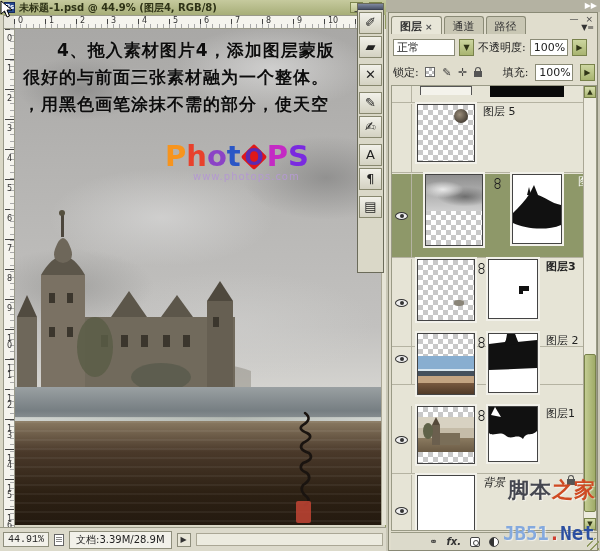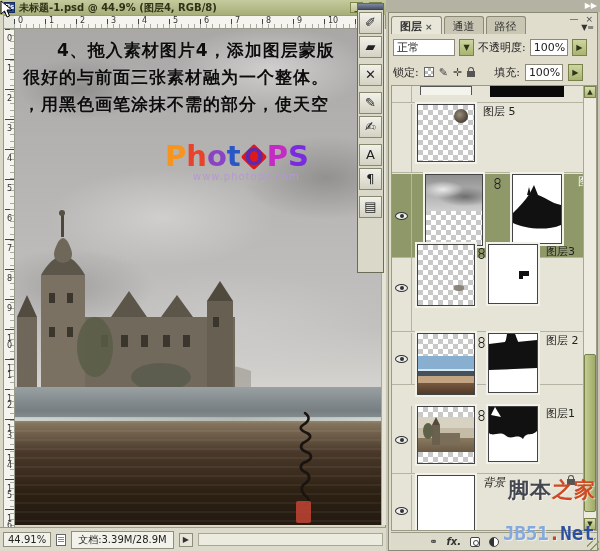--- a/index.html
+++ b/index.html
@@ -64,21 +64,21 @@
       repeating-linear-gradient(to bottom, rgba(255,255,255,.05) 0 2px, transparent 2px 9px),
       linear-gradient(#8a7a62,#4a392a 30%,#2c2013 70%,#241a10); }
   .waterline { position:absolute; left:0; top:388px; width:100%; height:6px; background:linear-gradient(90deg,#cfd3cf,#aeb4ae 60%,#cfd3cf); opacity:.9; }
   .signature { position:absolute; left:278px; top:382px; }
   .seal { position:absolute; left:281px; top:472px; width:15px; height:22px; background:#c24434; border-radius:2px; opacity:.85; }
 
   
   .doc-vscroll { position:absolute; left:381px; top:29px; width:5px; height:496px; background:#e6e4d6; border-left:1px solid #aaa795; }
   .statusbar { position:absolute; left:0; top:527px; width:386px; height:24px; background:#dcdacb; border-top:1px solid #9a9a88;
     display:flex; align-items:center; gap:5px; padding:0 3px; font-size:10px; color:#222; }
-  .statusbar .zoom-box { background:#f2f1ea; border:1px solid #8e8e7c; padding:1px 4px; }
+  .statusbar .zoom-box { background:#f2f1ea; border:1px solid #8e8e7c; padding:1px 4px;font-family:Liberation Mono, monospace; }
   .statusbar .page-icon { width:10px; height:12px; background:#fff; border:1px solid #666; position:relative; }
   .statusbar .page-icon::after{ content:''; position:absolute; left:1px; top:2px; width:6px; height:1px; background:#888; box-shadow:0 2px 0 #888,0 4px 0 #888; }
   .statusbar .doc-box { background:#f2f1ea; border:1px solid #8e8e7c; padding:1px 6px; }
   .statusbar .flyout { font-size:8px; color:#333; border:1px solid #8e8e7c; background:#e8e6d8; padding:0 3px; line-height:12px; }
   .statusbar .hscroll { flex:1; height:13px; background:#ecebdf; border:1px solid #aaa795; }
 
   
   .toolbox { position:absolute; left:357px; top:3px; width:27px; height:270px; background:#dad8c8; border:1px solid #6b6b5a; z-index:40; }
   .toolbox .grip { height:6px; background:linear-gradient(#7e88a0,#4c5468); border-bottom:1px solid #3c4254; }
   .tool-btn { width:23px; height:22px; margin:2px auto 0 auto; background:linear-gradient(#f2f1ea,#d4d2c2); border:1px solid #88886f;
@@ -93,21 +93,21 @@
   .tabs { position:absolute; left:2px; top:3px; height:18px; display:flex; gap:2px; font-size:11px; }
   .tab { padding:2px 8px; border:1px solid #8a8a76; border-bottom:none; background:#c9c7b4; color:#333; border-radius:3px 3px 0 0; }
   .tab.active { background:#e8e6d8; font-weight:bold; }
   .tab .x { font-size:9px; color:#555; margin-left:3px; }
   .pal-menu { position:absolute; right:3px; top:10px; font-size:8px; color:#333; }
 
   .blend-row { position:absolute; left:4px; top:23px; width:202px; height:22px; display:flex; align-items:center; gap:4px; font-size:11px; color:#222; }
   .combo { width:62px; height:17px; background:#fff; border:1px solid #8a8a76; font-size:11px; padding:0 3px; line-height:15px; position:relative; }
   .mini-arrow { width:15px; height:17px; background:linear-gradient(#cdd6a0,#a8b470); border:1px solid #78824a; font-size:8px; color:#2f3416; text-align:center; line-height:15px; }
   .val-box { width:38px; height:17px; background:#fff; border:1px solid #8a8a76; font-size:11px; padding:0 3px; line-height:15px; text-align:left; }
-  .lock-row { position:absolute; left:4px; top:48px; width:202px; height:22px; display:flex; align-items:center; gap:5px; font-size:11px; color:#222; }
+  .lock-row { position:absolute; left:4px; top:48px; width:202px; height:22px; display:flex; align-items:center; gap:5px; font-size:11px; color:#222;justify-content:space-between; }
   .lk { font-size:11px; color:#444; }
   .lk-checker { width:10px; height:10px; border:1px solid #666;
     background:conic-gradient(#bbb 0 25%,#fff 0 50%,#bbb 0 75%,#fff 0); background-size:6px 6px; }
   .padlock { width:8px; height:6px; background:#555; position:relative; margin-top:4px; }
   .padlock::before { content:''; position:absolute; left:1px; top:-4px; width:4px; height:4px; border:1px solid #555; border-bottom:none; border-radius:3px 3px 0 0; }
 
   
   .layers-list { position:absolute; left:2px; top:72px; width:206px; height:446px; background:#e6e4d6; border:1px solid #9a9a86; overflow:hidden; }
   .lscroll { position:absolute; right:0; top:0; width:13px; height:100%; background:#edebdf; border-left:1px solid #aaa795; }
   .lscroll .up { position:absolute; top:0; left:0; width:12px; height:12px; background:linear-gradient(#d7dfae,#aab572); border:1px solid #78824a; font-size:7px; text-align:center; line-height:11px; color:#2f3416; }
@@ -364,21 +364,21 @@
           <div class="mask-well" style="height:70px;">
             <svg width="48" height="68" viewBox="0 0 48 68">
                 <rect width="48" height="68" fill="#fff"></rect>
               <path d="M0 38 C6 32 12 26 17 18 L21 10 L25 20 C32 22 38 28 48 30 L48 50 C34 56 12 54 0 48 Z" fill="#111"></path>
               <path d="M14 20 L16 12 L18 20 Z" fill="#111"></path>
               </svg>
           </div>
           <span class="lname">图层4</span>
         </div>
 
-        <div class="lrow" style="top:158px;height:88px;">
+        <div class="lrow" style="top:173px;height:88px;font-weight:bold;">
           <div class="eye-well">
               <span class="eye"></span>
             </div>
           <div class="thumb-well checker" style="height:62px;">
             <div class="t3-speck"></div>
           </div>
           <span class="chain">
             <svg width="9" height="11" viewBox="0 0 9 11">
                 <rect x="2" y="0.5" width="5" height="5" rx="2" fill="none" stroke="#222"></rect>
                 <rect x="2" y="5.5" width="5" height="5" rx="2" fill="none" stroke="#222"></rect>

